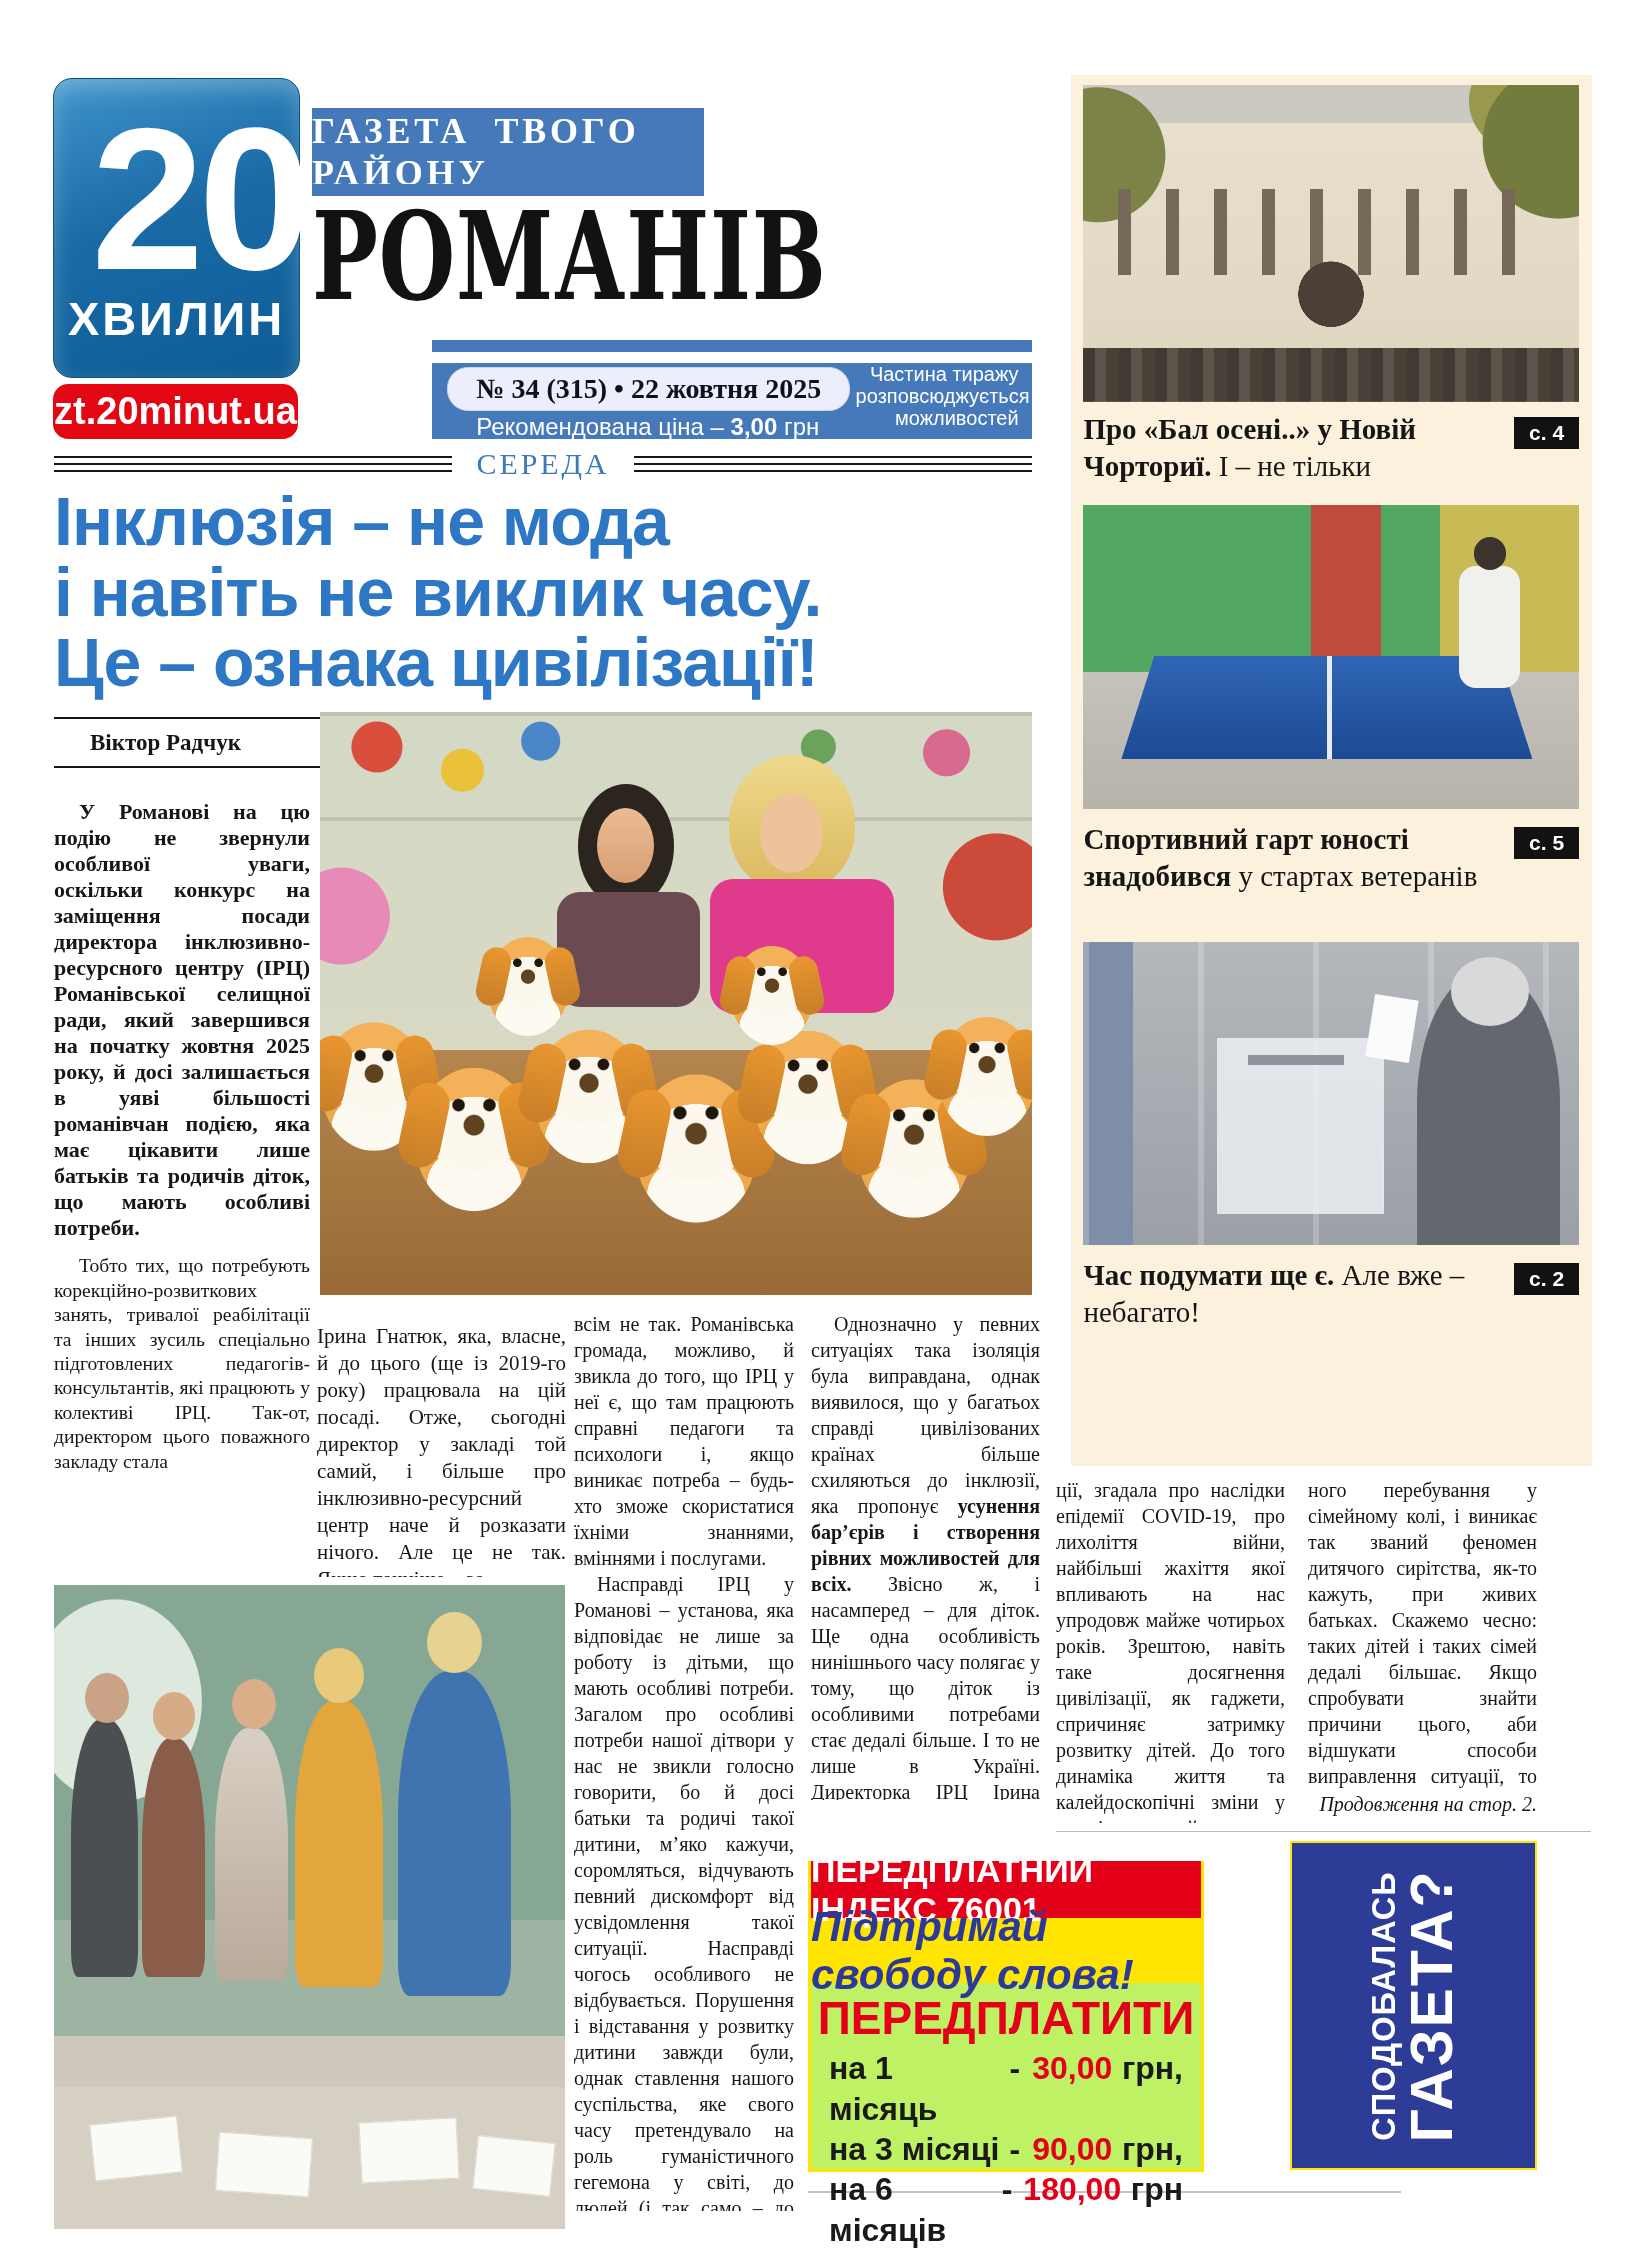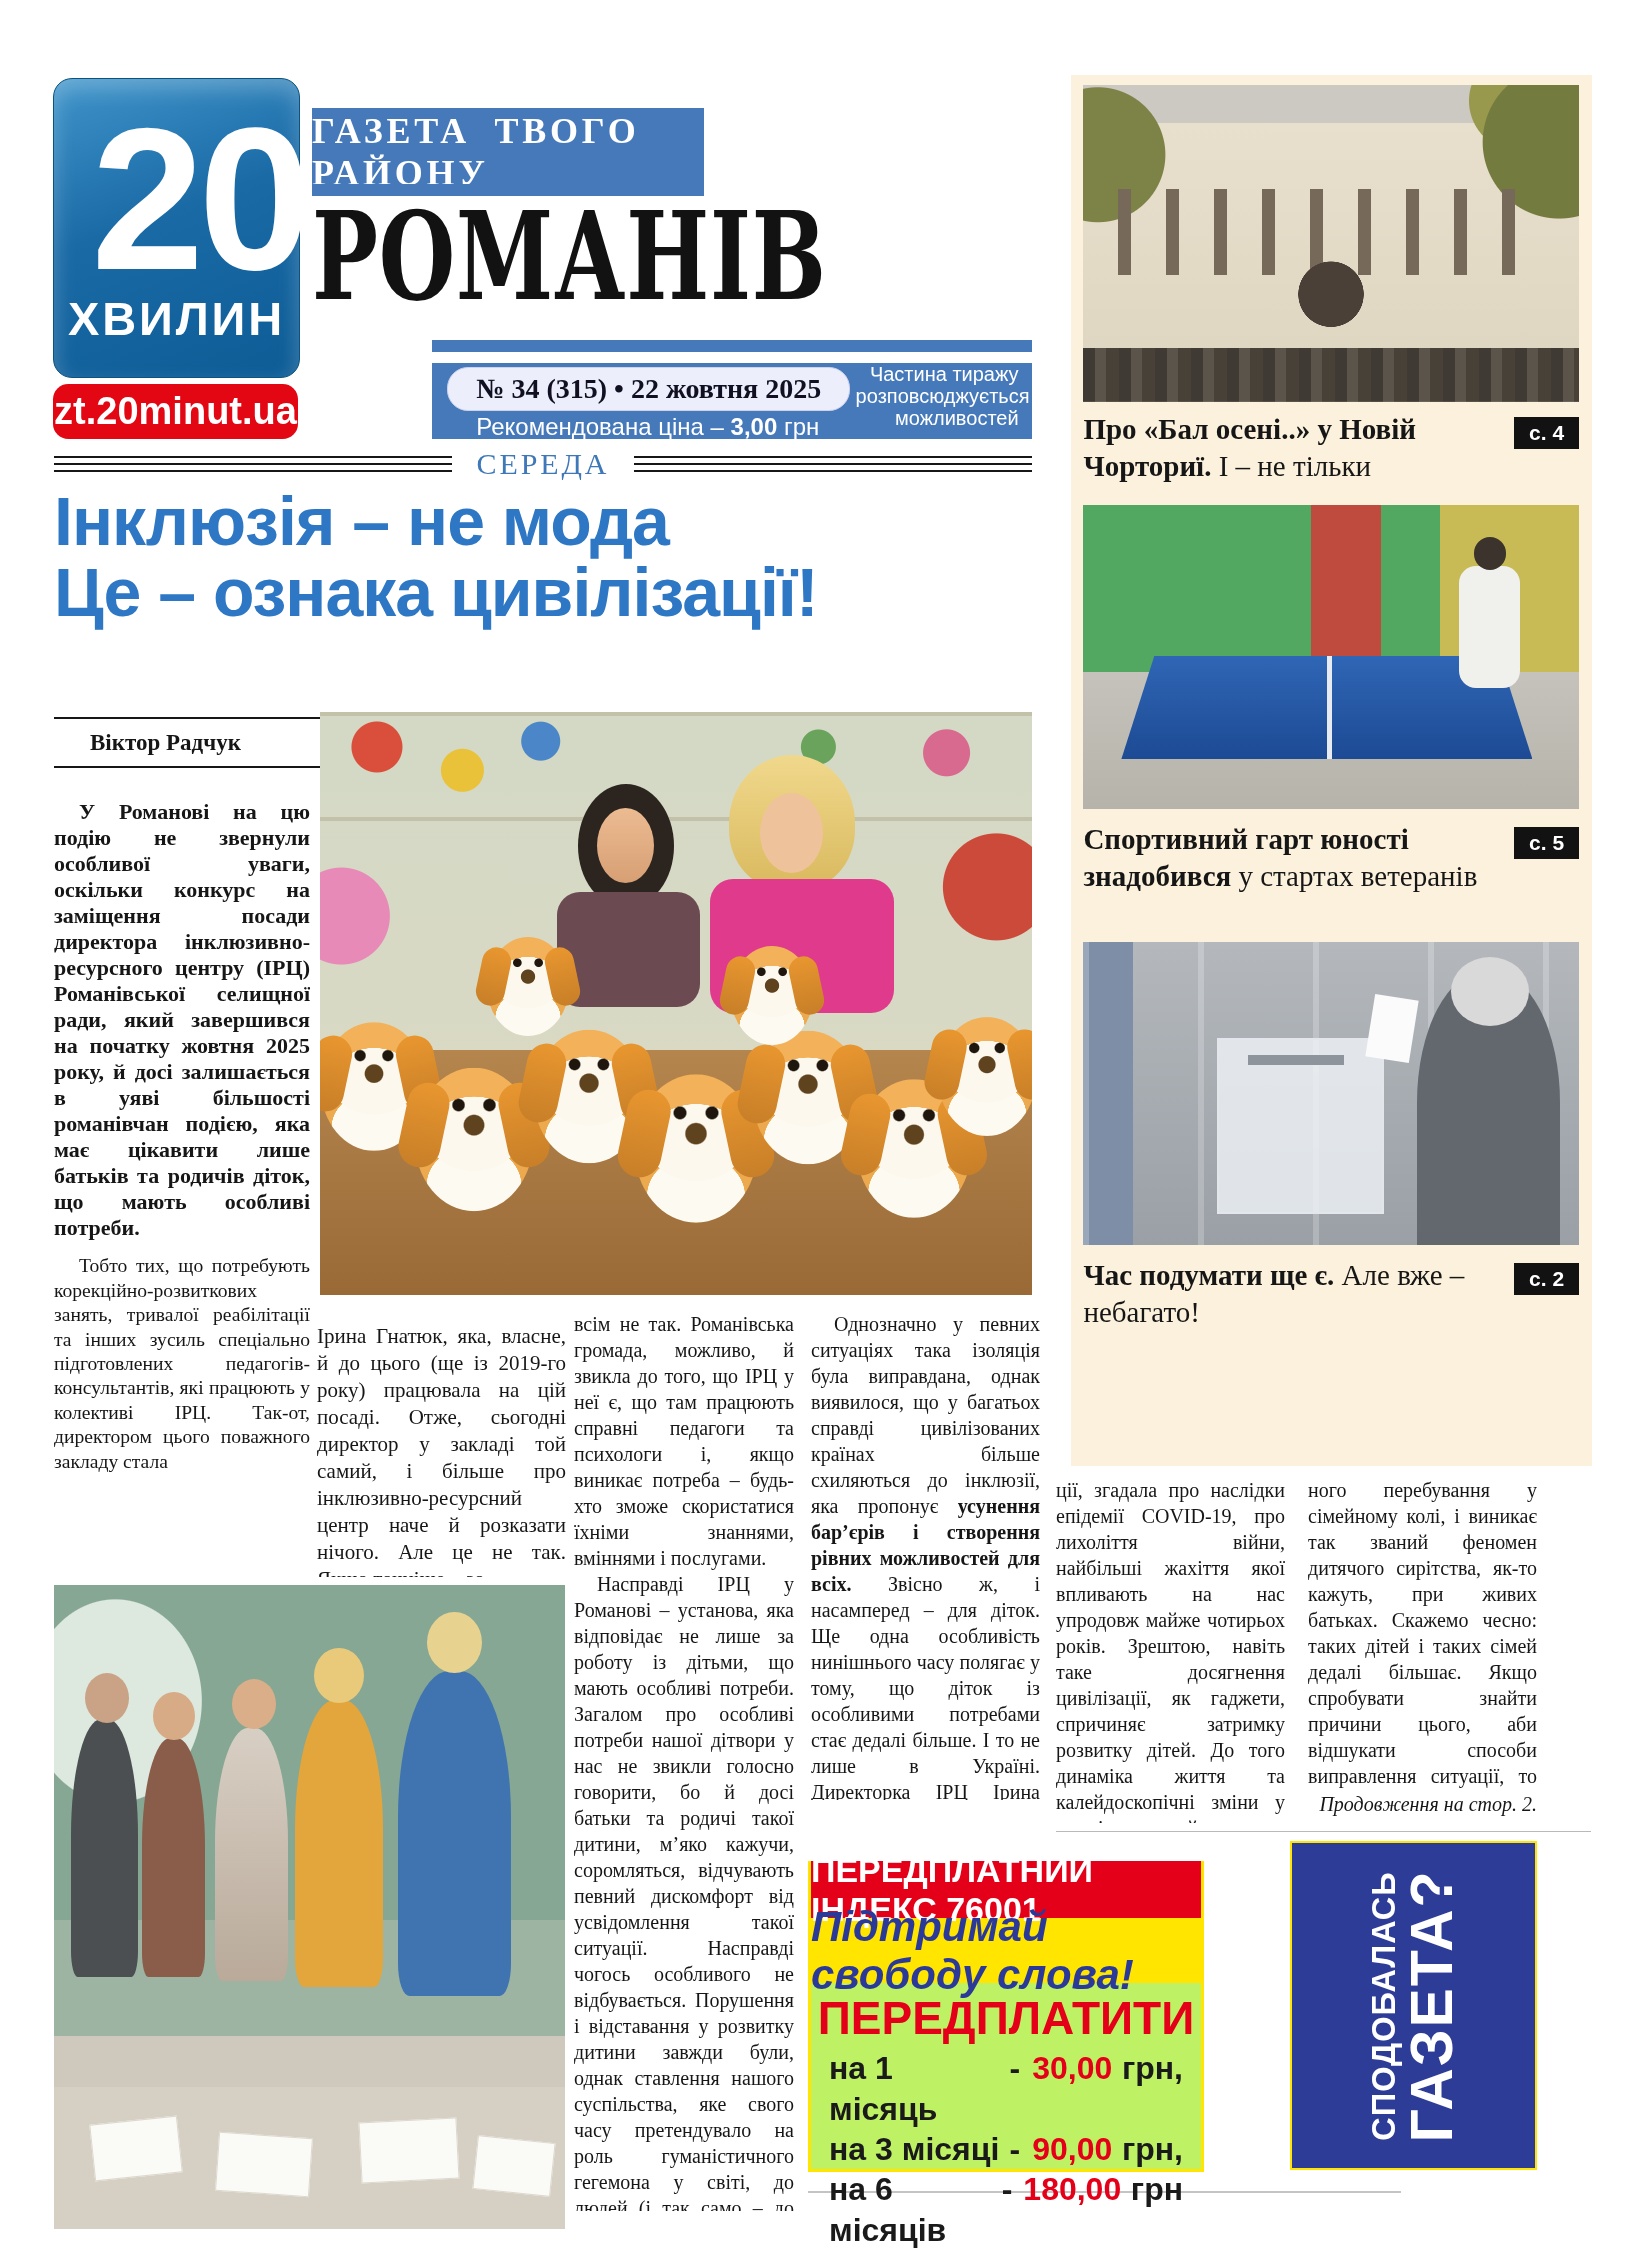--- a/index.html
+++ b/index.html
@@ -210,20 +210,21 @@
   </div>
 
   <div class="abs wednesday">
     <div class="rule3"></div>
     <span class="wednesday-word">СЕРЕДА</span>
     <div class="rule3"></div>
   </div>
 
   <div class="abs headline">
     <span>Інклюзія – не мода</span>
+    <span>і навіть не виклик часу.</span>
     <span>Це – ознака цивілізації!</span>
   </div>
 
   <div class="abs byline">
     <span>Віктор Радчук</span>
   </div>
 
   <div class="abs txt lead-col">
     <p class="lead-p">У Романові на цю подію не звернули особливої уваги, оскільки конкурс на заміщення посади директора інклюзивно-ресурсного центру (ІРЦ) Романівської селищної ради, який завершився на початку жовтня 2025 року, й досі залишається в уяві більшості романівчан подією, яка має цікавити лише батьків та родичів діток, що мають особливі потреби.</p>
     <p class="para2-p">Тобто тих, що потребують корекційно-розвиткових занять, тривалої реабілітації та інших зусиль спеціально підготовлених педагогів-консультантів, які працюють у колективі ІРЦ. Так-от, директором цього поважного закладу стала</p>

